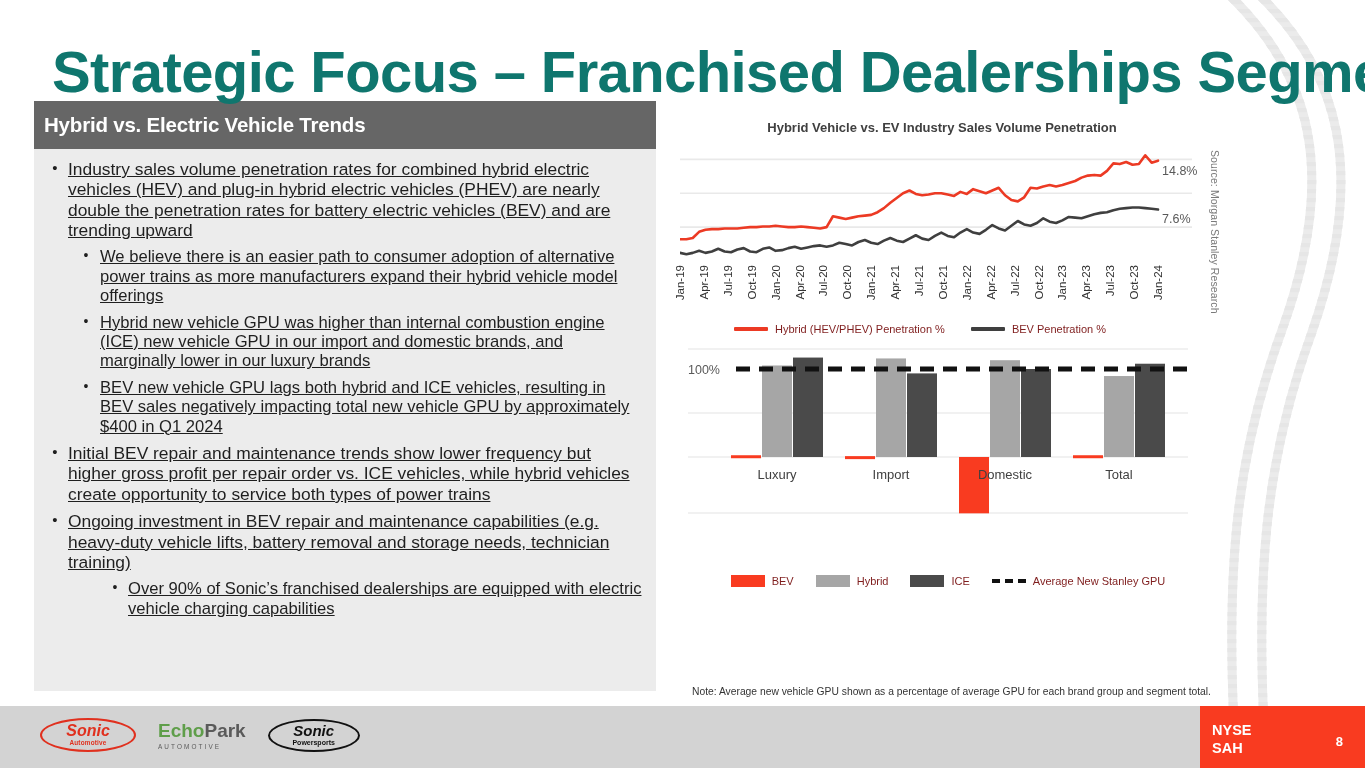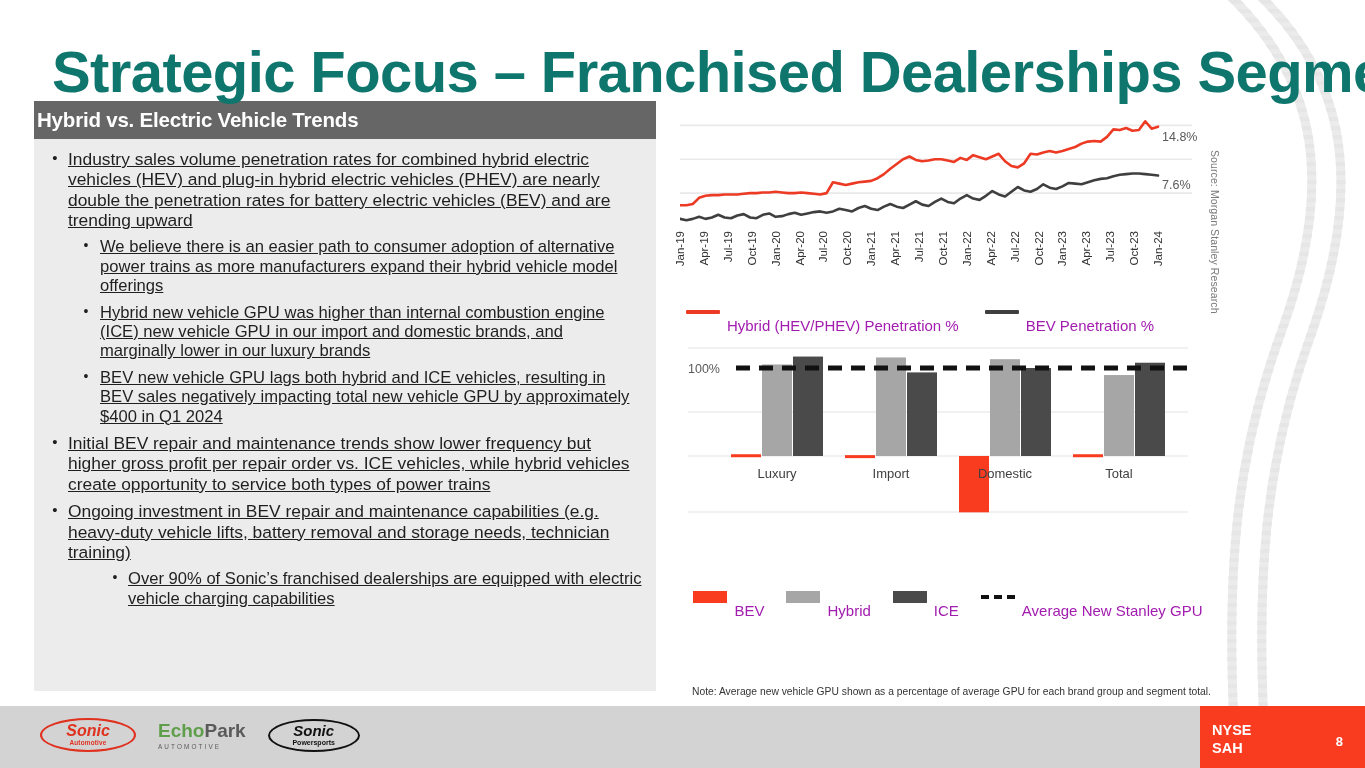--- a/index.html
+++ b/index.html
@@ -42,28 +42,28 @@
 
   
   #left-panel {
     position: absolute;
     left: 34px; top: 101px;
     width: 622px; height: 590px;
     background: #ececec;
     z-index: 2;
   }
   #panel-header {
-    height: 38px;
+    height: 48px;
     background: #666666;
     color: #ffffff;
     font-size: 20.5px;
     font-weight: bold;
     display: flex;
     align-items: center;
-    padding-left: 3px;
+    padding-left: 10px;
     letter-spacing: -0.2px;
   }
   #bullet-list { padding: 10px 14px 0 8px; }
 
   .bullet { display: flex; color: #1f1f1f; }
   .bullet .dot {
     flex: 0 0 auto;
     text-align: center;
     line-height: 1.17;
   }
@@ -121,21 +121,21 @@
   }
 
   .legend-row {
     display: flex;
     align-items: center;
     justify-content: center;
     gap: 26px;
     width: 520px;
   }
   .legend-item { display: flex; align-items: center; gap: 7px; }
-  .legend-item span.lbl { font-size: 15px; color: #a21caf; margin-top: 28px; }
+  .legend-item span.lbl { font-size: 11px; color: #7f1d1d; }
   .swatch-line { width: 34px; height: 4px; border-radius: 1px; }
   .swatch-box  { width: 34px; height: 12px; }
   .swatch-dash {
     width: 34px; height: 0;
     border-top: 4px dashed #111111;
   }
 
   #bar-svg { display: block; margin-left: 24px; }
 
   #chart-note {
@@ -272,20 +272,21 @@
       </div>
       <div class="bullet lvl3">
         <div class="dot">•</div>
         <div class="txt">Over 90% of Sonic’s franchised dealerships are equipped with electric vehicle charging capabilities</div>
       </div>
     </div>
 </div>
 
 <div id="right-area">
 
+  <div class="chart-title" id="line-chart-title">Hybrid Vehicle vs. EV Industry Sales Volume Penetration</div>
 
   <svg id="line-svg" width="520" height="130" viewBox="0 0 520 130">
       <line x1="0" x2="512" y1="92.11111111111111" y2="92.11111111111111" stroke="#e9e9e9" stroke-width="1.6"></line>
       <line x1="0" x2="512" y1="58.22222222222222" y2="58.22222222222222" stroke="#e9e9e9" stroke-width="1.6"></line>
       <line x1="0" x2="512" y1="24.33333333333333" y2="24.33333333333333" stroke="#e9e9e9" stroke-width="1.6"></line>
       <path d="M 0.00 104.31 L 6.37 104.31 L 12.75 102.96 L 19.12 96.86 L 25.49 94.82 L 31.87 94.14 L 38.24 94.14 L 44.61 93.47 L 50.99 93.47 L 57.36 93.47 L 63.73 92.79 L 70.11 92.11 L 76.48 92.11 L 82.85 91.43 L 89.23 91.43 L 95.60 90.76 L 101.97 91.43 L 108.35 92.11 L 114.72 92.11 L 121.09 91.43 L 127.47 92.11 L 133.84 92.79 L 140.21 93.47 L 146.59 92.11 L 152.96 81.27 L 159.33 82.62 L 165.71 83.98 L 172.08 82.62 L 178.45 81.27 L 184.83 80.59 L 191.20 79.91 L 197.57 77.20 L 203.95 73.13 L 210.32 67.71 L 216.69 62.97 L 223.07 58.22 L 229.44 55.51 L 235.81 58.90 L 242.19 60.26 L 248.56 59.58 L 254.93 58.22 L 261.31 58.22 L 267.68 59.58 L 274.05 60.93 L 280.43 56.87 L 286.80 58.90 L 293.17 54.16 L 299.55 56.19 L 305.92 58.22 L 312.29 55.51 L 318.67 52.80 L 325.04 60.26 L 331.41 65.00 L 337.79 66.36 L 344.16 62.29 L 350.53 52.80 L 356.91 53.48 L 363.28 51.44 L 369.65 50.09 L 376.03 51.44 L 382.40 50.09 L 388.77 48.06 L 395.15 46.02 L 401.52 42.63 L 407.89 40.60 L 414.27 39.92 L 420.64 40.60 L 427.01 35.86 L 433.39 28.40 L 439.76 29.08 L 446.13 27.04 L 452.51 29.76 L 458.88 29.08 L 465.25 20.27 L 471.63 27.72 L 478.00 25.69" fill="none" stroke="#ec3a24" stroke-width="2.6" stroke-linejoin="round" stroke-linecap="round"></path>
       <text x="482" y="39.68888888888888" font-size="12.5" fill="#595959" font-family="&quot;Liberation Sans&quot;, sans-serif">14.8%</text>
       <path d="M 0.00 117.87 L 6.37 119.22 L 12.75 117.87 L 19.12 115.83 L 25.49 117.87 L 31.87 116.51 L 38.24 113.80 L 44.61 116.51 L 50.99 117.19 L 57.36 114.48 L 63.73 113.12 L 70.11 116.51 L 76.48 117.19 L 82.85 113.80 L 89.23 112.44 L 95.60 115.83 L 101.97 115.16 L 108.35 113.12 L 114.72 111.77 L 121.09 113.80 L 127.47 112.44 L 133.84 111.09 L 140.21 110.41 L 146.59 111.77 L 152.96 110.41 L 159.33 107.70 L 165.71 109.06 L 172.08 110.41 L 178.45 107.02 L 184.83 104.99 L 191.20 107.70 L 197.57 109.06 L 203.95 105.67 L 210.32 102.96 L 216.69 105.67 L 223.07 107.02 L 229.44 103.63 L 235.81 100.24 L 242.19 103.63 L 248.56 104.99 L 254.93 100.92 L 261.31 97.53 L 267.68 100.92 L 274.05 102.28 L 280.43 97.53 L 286.80 94.14 L 293.17 97.53 L 299.55 98.89 L 305.92 94.82 L 312.29 90.08 L 318.67 93.47 L 325.04 95.50 L 331.41 90.76 L 337.79 86.01 L 344.16 89.40 L 350.53 90.76 L 356.91 88.04 L 363.28 83.30 L 369.65 86.69 L 376.03 88.04 L 382.40 85.33 L 388.77 81.94 L 395.15 82.62 L 401.52 83.30 L 407.89 81.27 L 414.27 79.23 L 420.64 77.88 L 427.01 77.20 L 433.39 75.17 L 439.76 73.81 L 446.13 73.13 L 452.51 72.46 L 458.88 72.46 L 465.25 73.13 L 471.63 73.81 L 478.00 74.49" fill="none" stroke="#3f3f3f" stroke-width="2.6" stroke-linejoin="round" stroke-linecap="round"></path>
       <text x="482" y="88.48888888888888" font-size="12.5" fill="#595959" font-family="&quot;Liberation Sans&quot;, sans-serif">7.6%</text>
     </svg>

